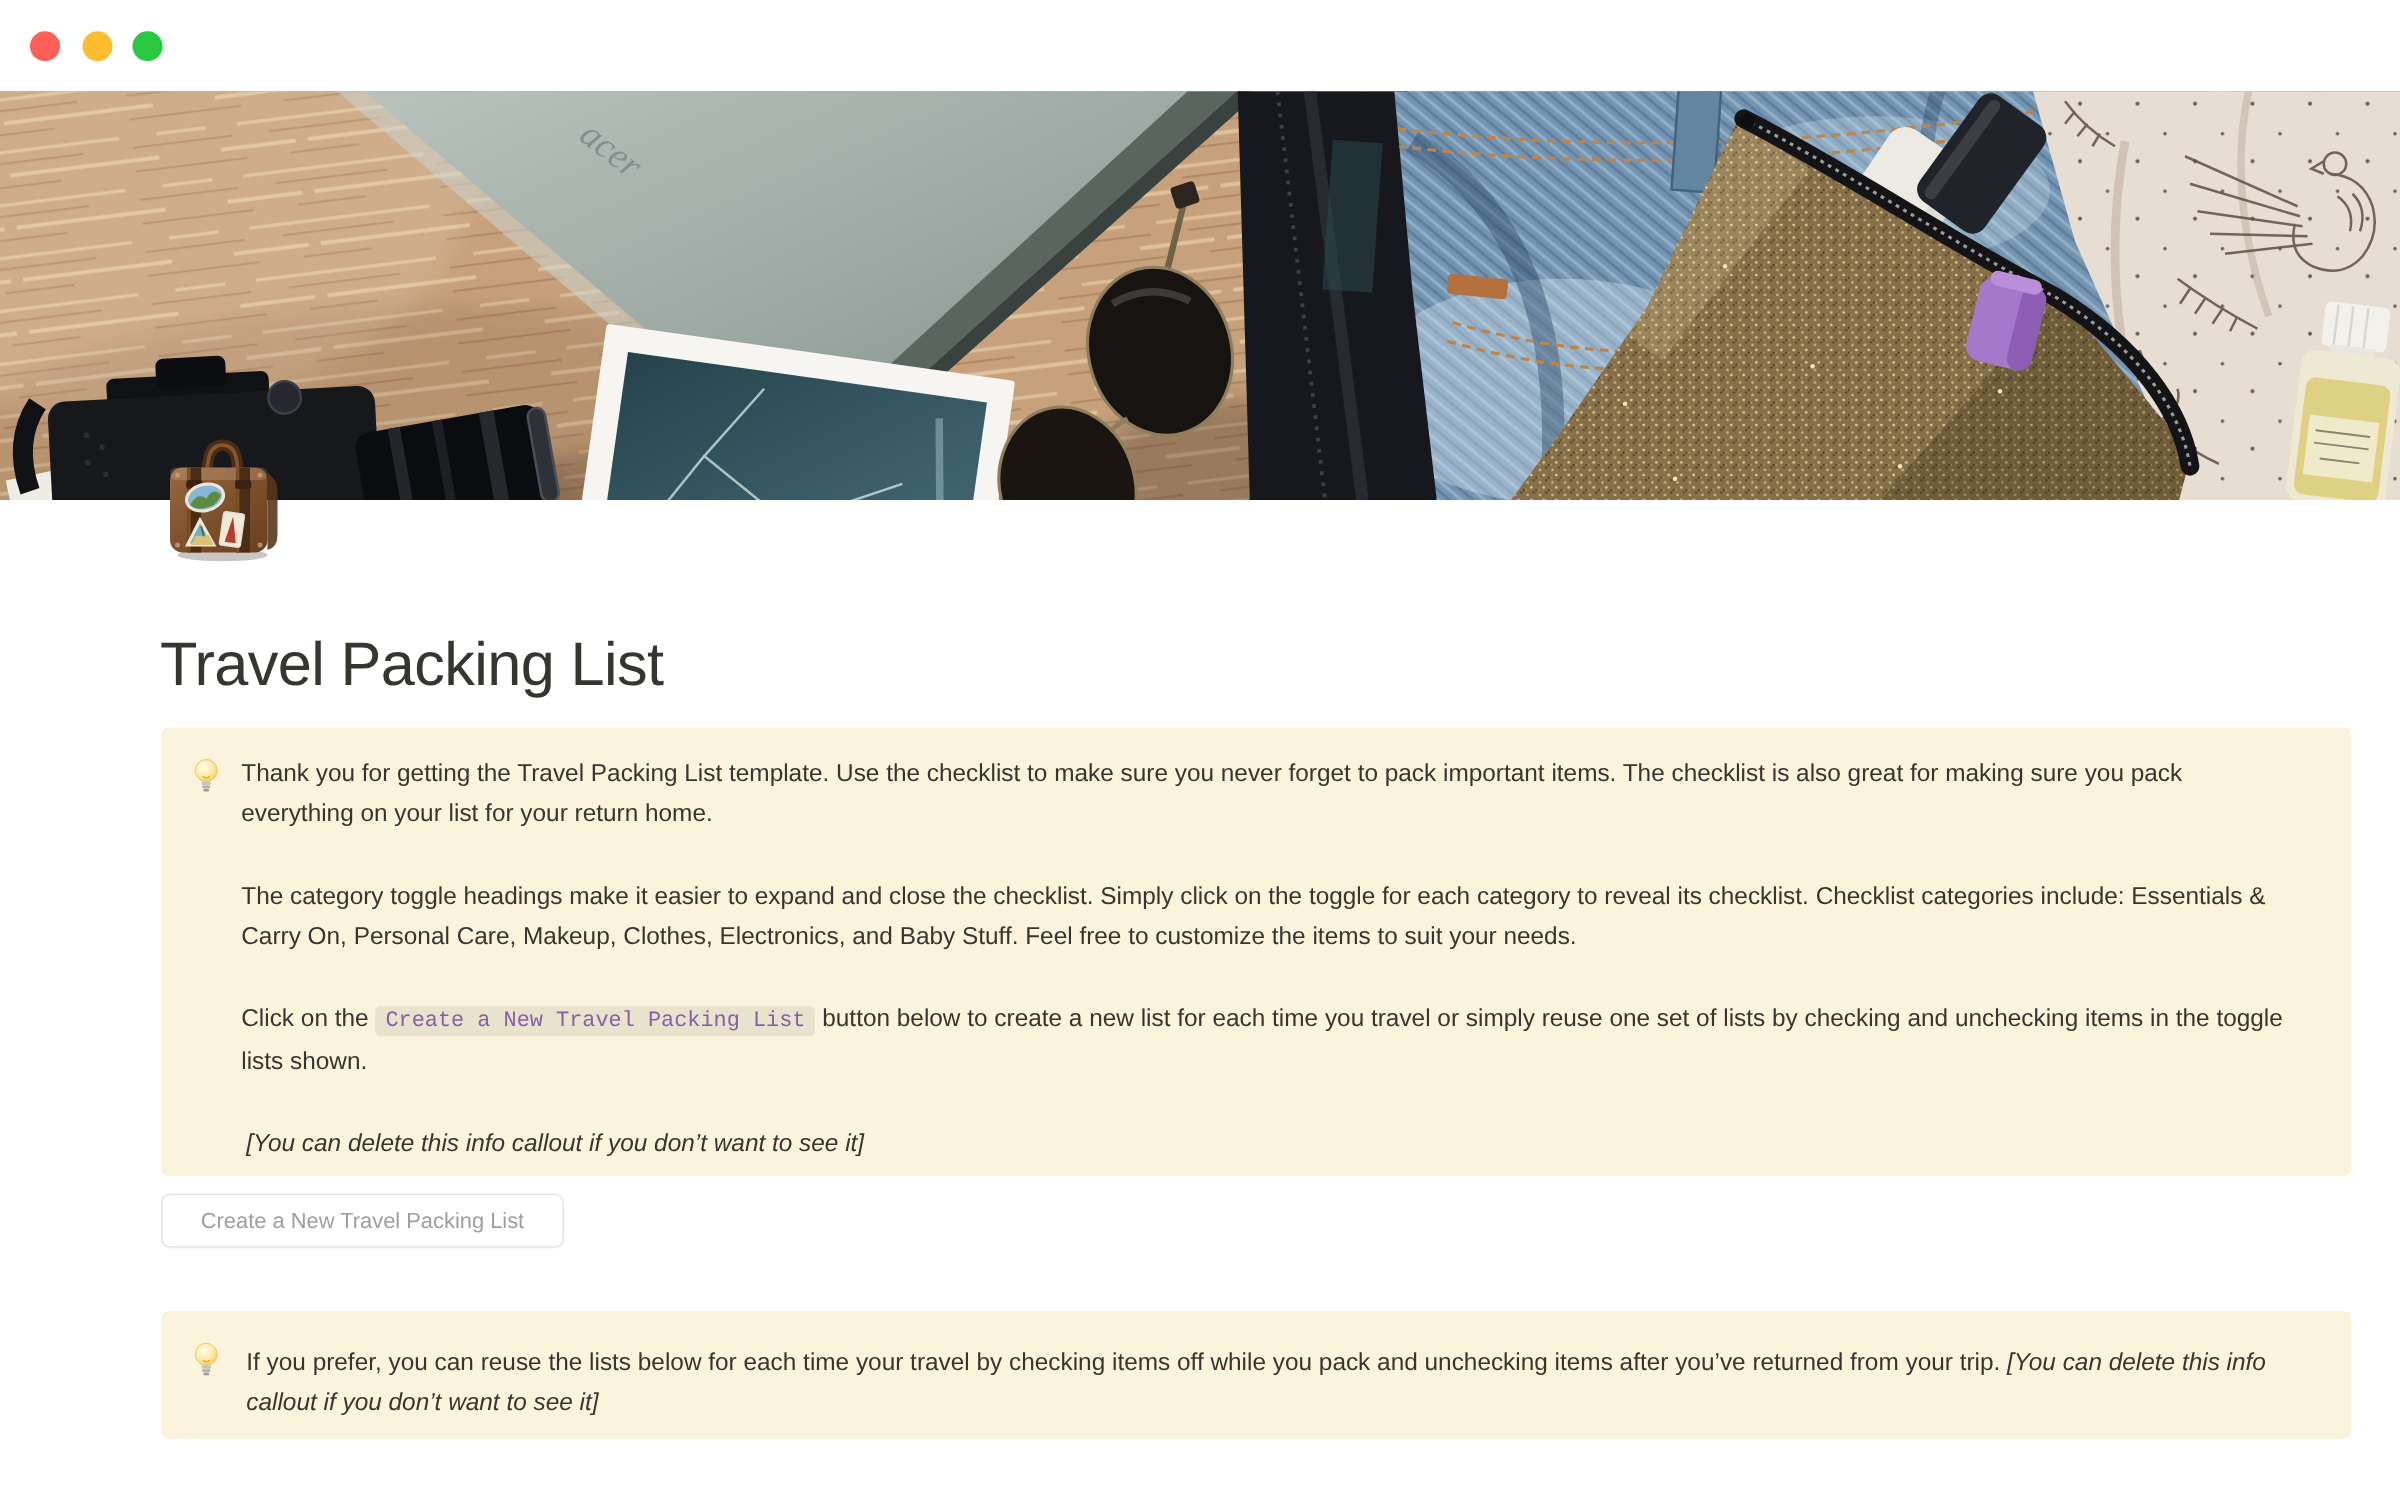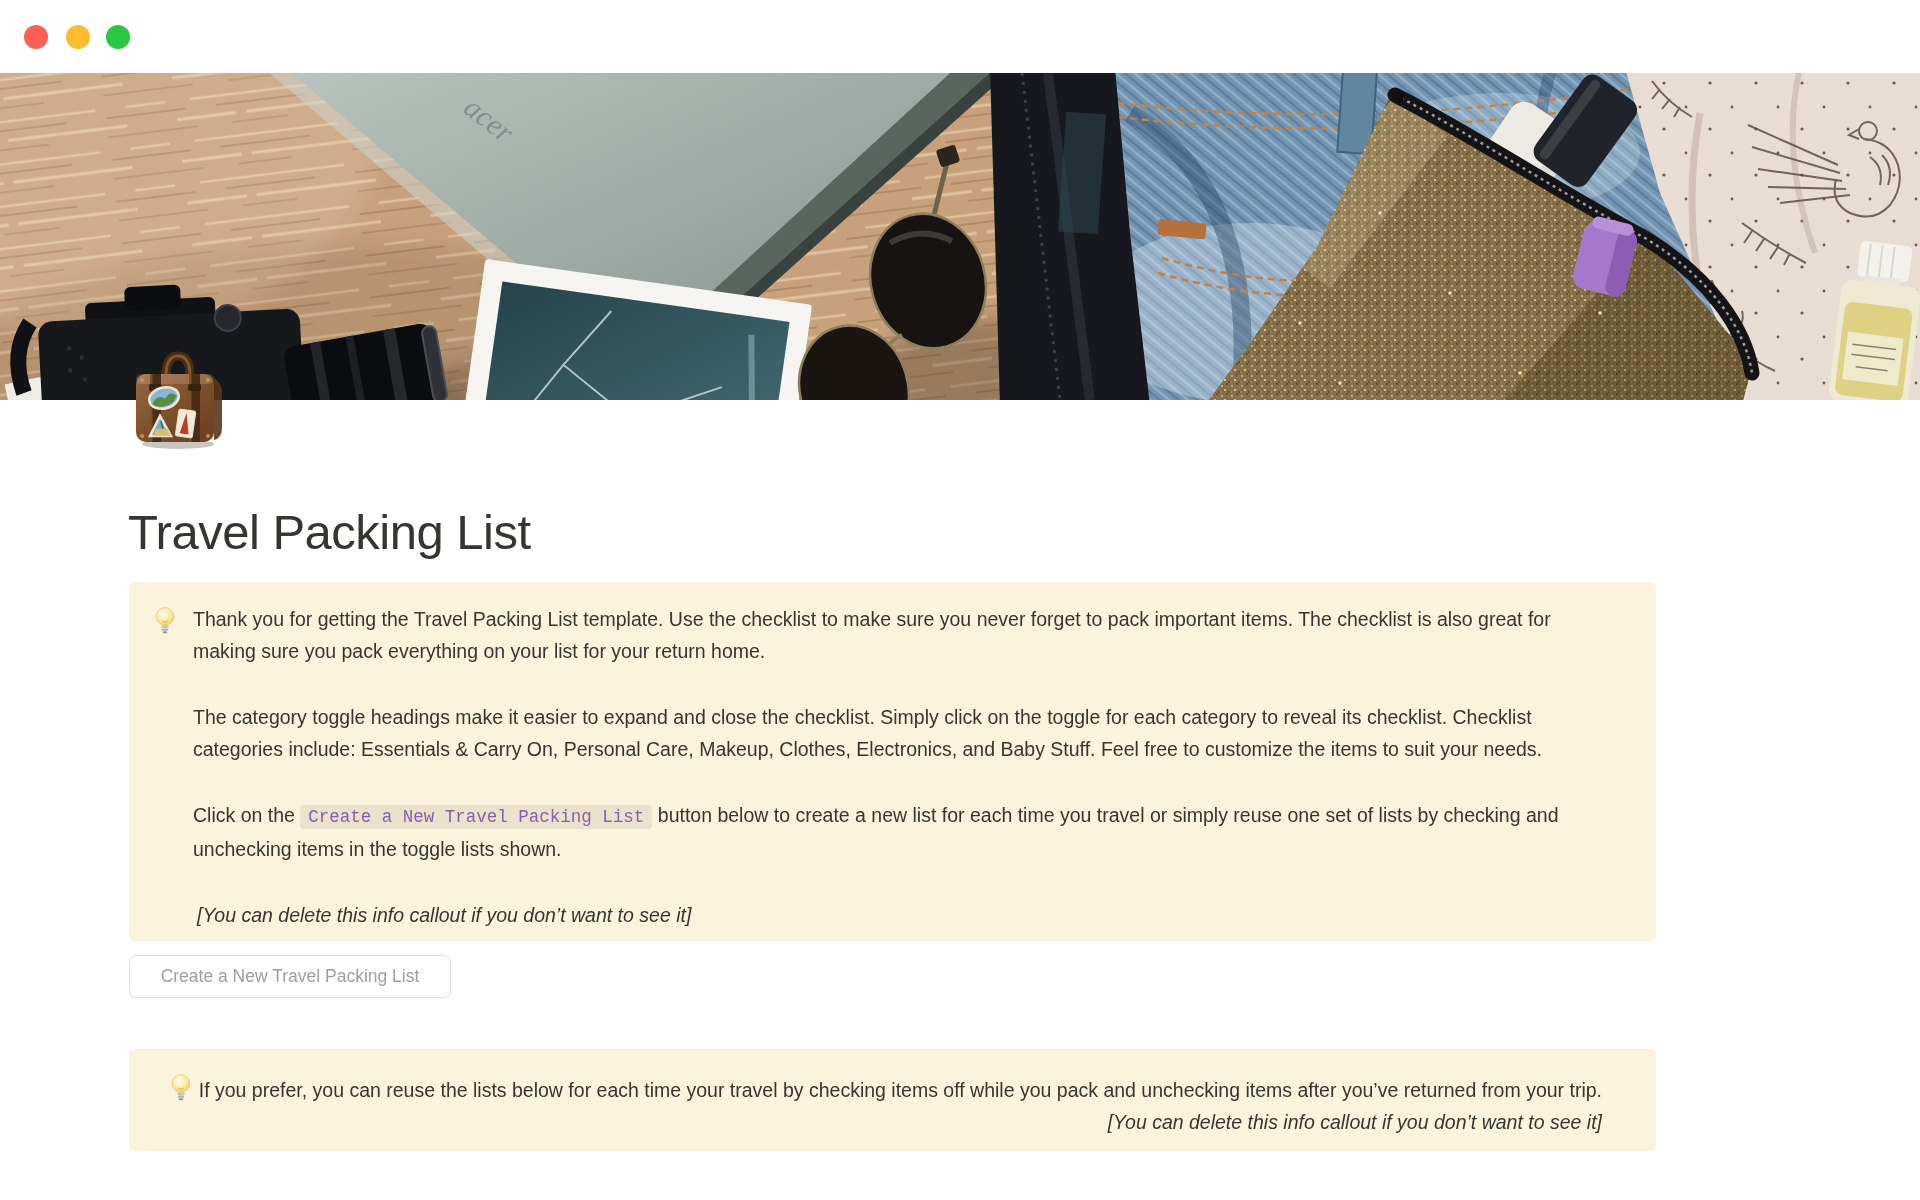--- a/index.html
+++ b/index.html
@@ -8,24 +8,24 @@
   .titlebar{position:absolute;top:0;left:0;width:1920px;height:73px;background:#fff;}
   .tl{position:absolute;top:25px;width:24px;height:24px;border-radius:50%;}
   .tl-red{left:24px;background:#ff5f57;}
   .tl-yellow{left:66px;background:#febc2e;}
   .tl-green{left:106px;background:#28c840;}
   .cover{position:absolute;top:73px;left:0;width:1920px;height:327px;overflow:hidden;background:#c7a17c;}
   .cover svg{display:block;}
   .page-icon{position:absolute;left:130px;top:346px;width:100px;height:104px;z-index:6;}
   .page-title{position:absolute;left:128px;top:503px;margin:0;font-size:49px;line-height:58px;
               font-weight:400;letter-spacing:-0.5px;color:#37352f;}
-  .callout{position:absolute;left:129px;width:1527px;background:#fbf3db;border-radius:6px;
+  .callout{position:absolute;left:129px;width:1752px;background:#fbf3db;border-radius:6px;
            display:flex;box-sizing:border-box;padding:21px 50px 0 24px;}
   #callout1{top:582px;height:359px;}
-  #callout2{top:1049px;height:102px;text-align:right;}
+  #callout2{top:1049px;height:102px;}
   .callout-icon{flex:0 0 40px;width:40px;padding-top:3px;}
   .callout-body{flex:1;font-size:19.5px;line-height:32px;color:#37352f;}
   .callout-body p{margin:0 0 34px;}
   .callout-body p:last-child{margin:4px;}
   .italic{font-style:italic;}
   .inline-code{font-family:"Liberation Mono","DejaVu Sans Mono",monospace;font-size:17.5px;
                color:#8a5fa8;background:rgba(135,131,120,0.15);border-radius:4px;padding:2px 8px;white-space:nowrap;}
   .tpl-btn{position:absolute;left:129px;top:955px;width:320px;height:41px;background:#fff;
            border:1px solid #e3e1dd;border-radius:7px;box-shadow:0 1px 2px rgba(15,15,15,0.04);
            color:#a09e9b;font-size:17.5px;font-family:inherit;display:flex;align-items:center;

